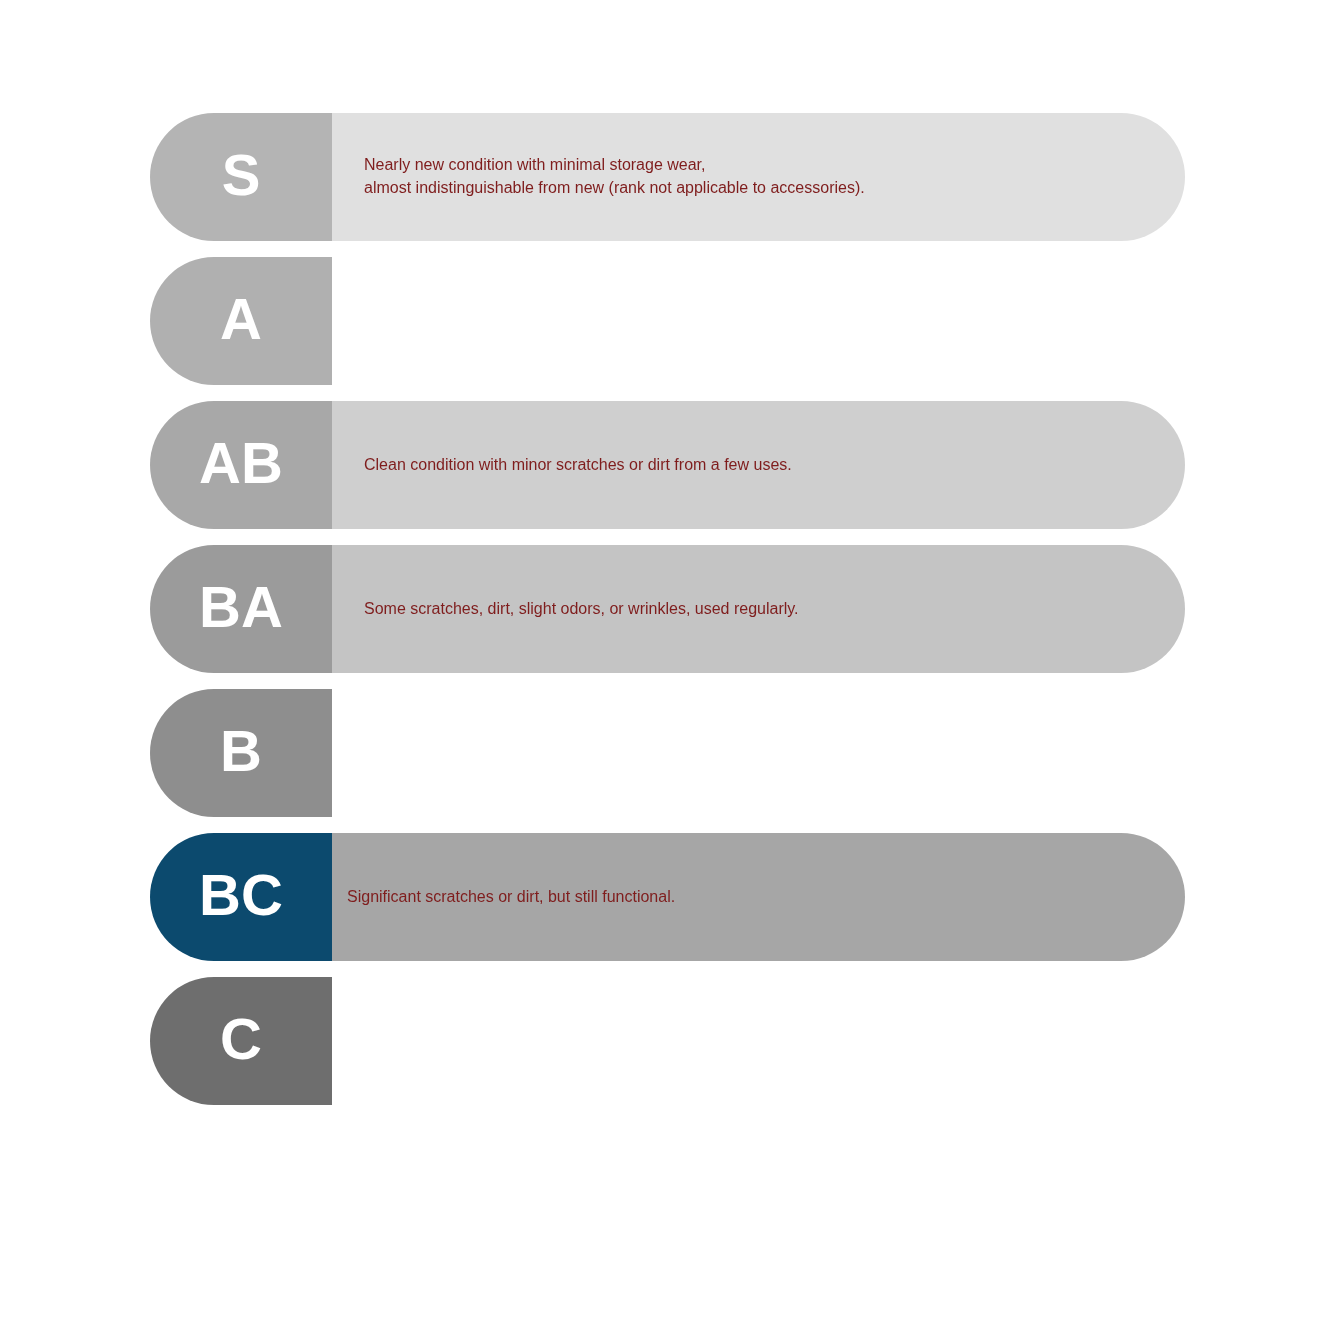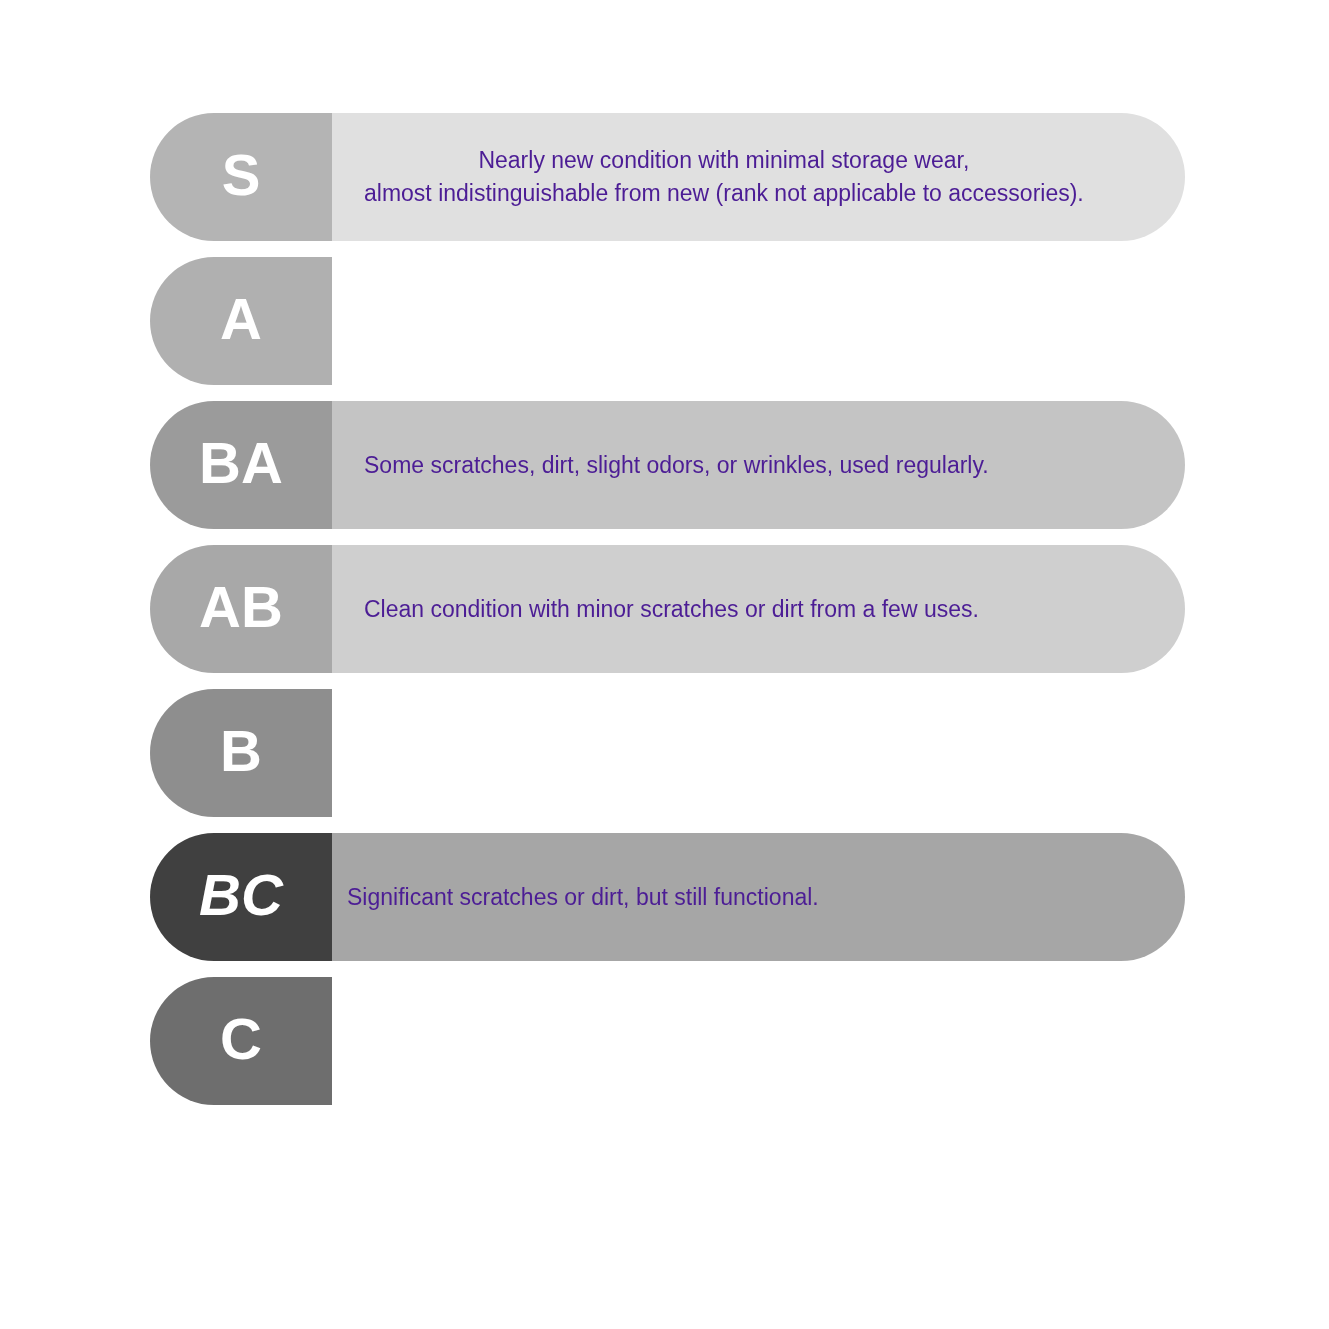--- a/index.html
+++ b/index.html
@@ -40,53 +40,52 @@
     letter-spacing: 0px;
     line-height: 1;
     box-sizing: border-box;
     padding-bottom: 4px;
   }
   .grade-desc {
     flex: 1 1 auto;
     height: 100%;
     display: flex;
     align-items: center;
-    color: #4c1d95;
-    font-size: 23px;
+    color: #7f1d1d;
+    font-size: 16px;
     line-height: 1.42;
     padding-left: 32px;
     padding-right: 36px;
     box-sizing: border-box;
     white-space: pre-line;
-    text-align: center;
   }
 </style>
 </head>
 <body>
 
 <div id="grade-chart">
     <div class="grade-row">
       <div class="grade-badge" style="background: rgb(180, 180, 180);">S</div>
       <div class="grade-desc" style="background: rgb(224, 224, 224);">Nearly new condition with minimal storage wear,
 almost indistinguishable from new (rank not applicable to accessories).</div>
     </div>
     <div class="grade-row">
       <div class="grade-badge" style="background: rgb(176, 176, 176);">A</div>
     </div>
     <div class="grade-row">
+      <div class="grade-badge" style="background: rgb(168, 168, 168);">AB</div>
+      <div class="grade-desc" style="background: rgb(207, 207, 207);">Clean condition with minor scratches or dirt from a few uses.</div>
+    </div>
+    <div class="grade-row">
       <div class="grade-badge" style="background: rgb(155, 155, 155);">BA</div>
       <div class="grade-desc" style="background: rgb(196, 196, 196);">Some scratches, dirt, slight odors, or wrinkles, used regularly.</div>
-    </div>
-    <div class="grade-row">
-      <div class="grade-badge" style="background: rgb(168, 168, 168);">AB</div>
-      <div class="grade-desc" style="background: rgb(207, 207, 207);">Clean condition with minor scratches or dirt from a few uses.</div>
     </div>
     <div class="grade-row">
       <div class="grade-badge" style="background: rgb(142, 142, 142);">B</div>
     </div>
     <div class="grade-row">
-      <div class="grade-badge" style="background: #404040; font-style: italic;">BC</div>
+      <div class="grade-badge" style="background: #0c4a6e;">BC</div>
       <div class="grade-desc" style="background: rgb(166, 166, 166); padding-left: 15px;">Significant scratches or dirt, but still functional.</div>
     </div>
     <div class="grade-row">
       <div class="grade-badge" style="background: rgb(110, 110, 110);">C</div>
     </div>
   </div>
 
 </body></html>

